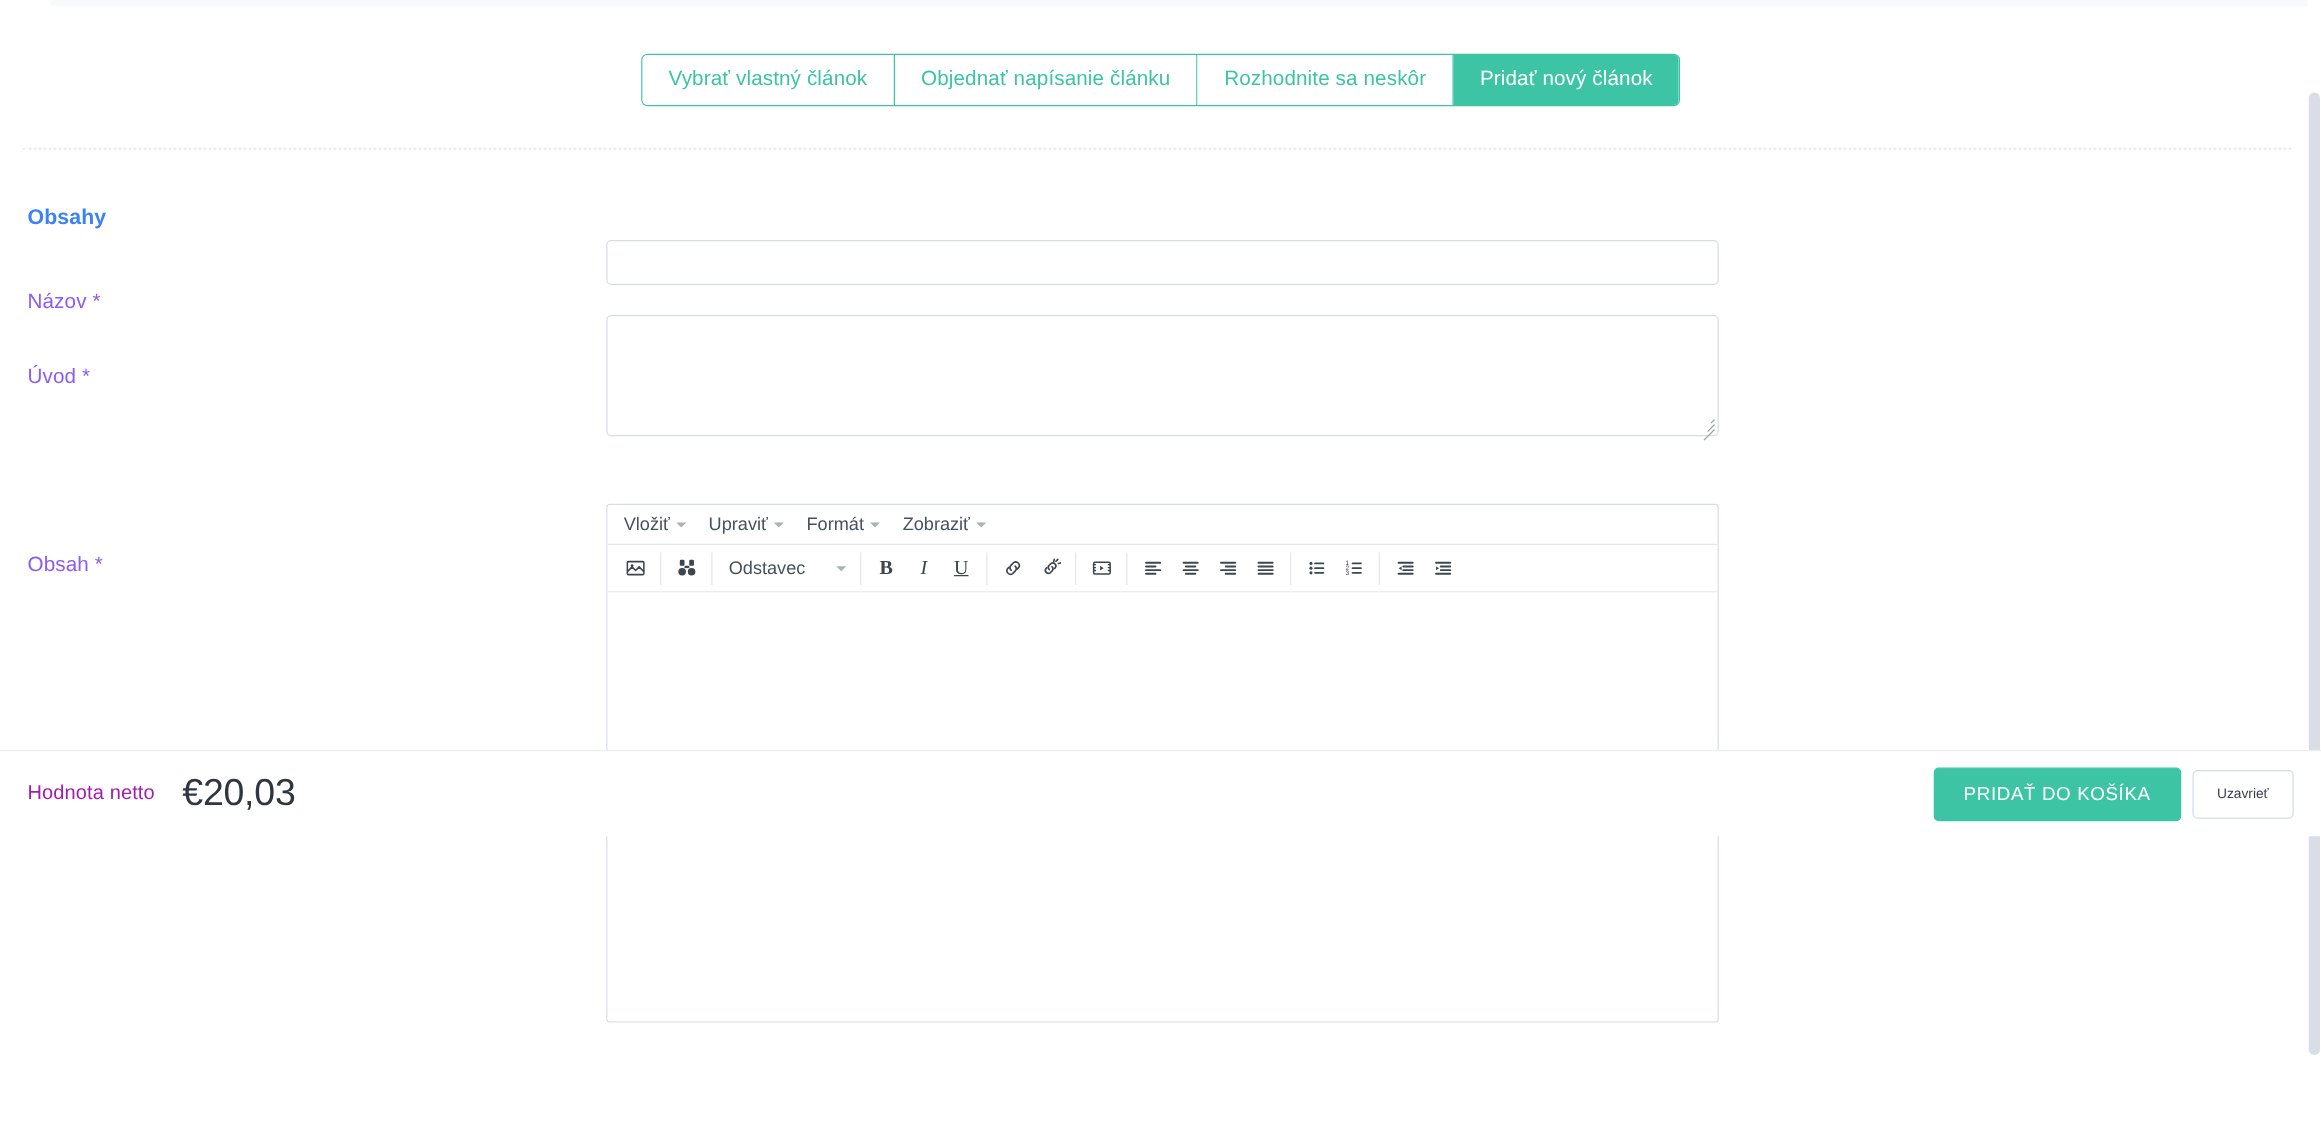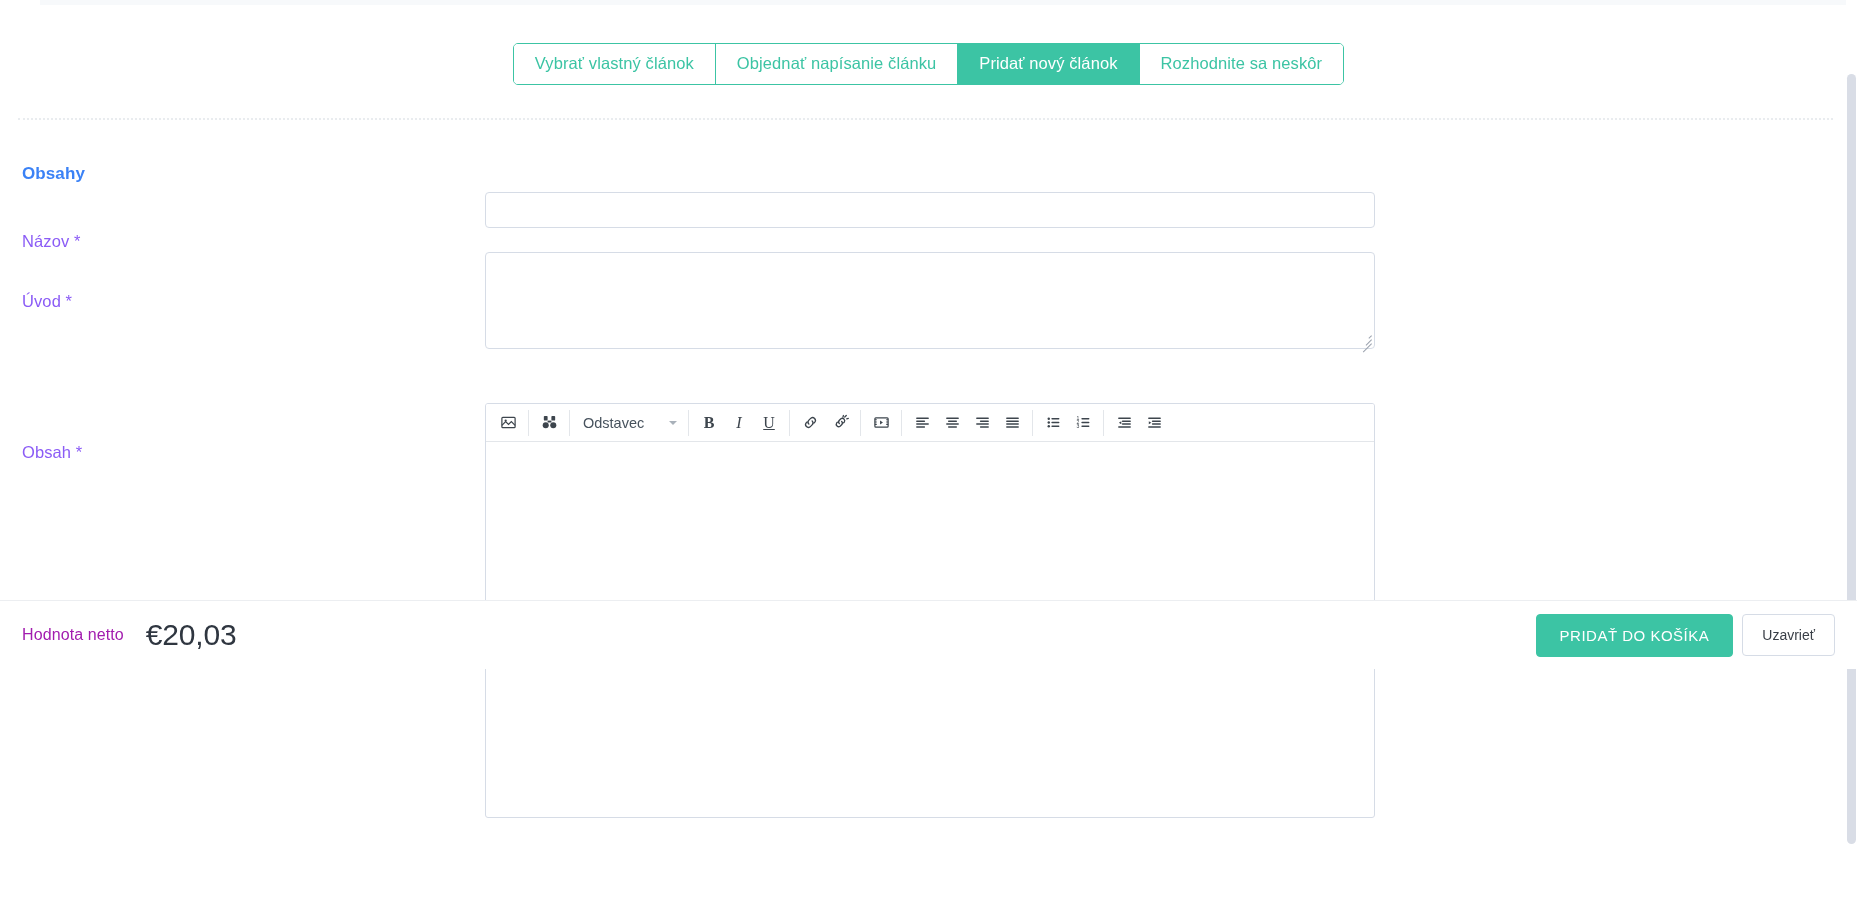--- a/index.html
+++ b/index.html
@@ -284,21 +284,21 @@
     color: #ffffff;
     border: 1px solid #3cc4a4;
     font-size: 15px;
     letter-spacing: .5px;
     padding: 13px 23px;
   }
   .btn-secondary {
     background: #ffffff;
     color: #3a3f47;
     border: 1px solid #d6dce6;
-    font-size: 14px;
+    font-size: 11px;
     padding: 13px 19px;
     margin-left: 9px;
   }
 
   
   .scrollbar-track {
     position: absolute;
     top: 0; right: 0;
     width: 11px;
     height: 846px;
@@ -318,22 +318,22 @@
 <body>
 
 <div class="viewport">
 
   <div class="top-strip"></div>
 
   <div class="tab-wrap">
     <div class="tabs">
       <div class="tab">Vybrať vlastný článok</div>
       <div class="tab">Objednať napísanie článku</div>
+      <div class="tab">Rozhodnite sa neskôr</div>
       <div class="tab active">Pridať nový článok</div>
-      <div class="tab">Rozhodnite sa neskôr</div>
     </div>
   </div>
 
   <div class="divider"></div>
 
   <div class="form">
 
     <div class="section-title">Obsahy</div>
 
     <div class="row row-title">
@@ -350,20 +350,38 @@
           <i></i>
       </div>
       <div class="charcount">ZNAKOV:</div>
     </div>
 
     <div class="row row-content">
       <div class="row-label">Obsah *</div>
 
       <div class="editor">
 
+        <div class="menubar">
+          <div class="menu-item">
+            <span>Vložiť</span>
+            <span class="caret"></span>
+          </div>
+          <div class="menu-item">
+            <span>Upraviť</span>
+            <span class="caret"></span>
+          </div>
+          <div class="menu-item">
+            <span>Formát</span>
+            <span class="caret"></span>
+          </div>
+          <div class="menu-item">
+            <span>Zobraziť</span>
+            <span class="caret"></span>
+          </div>
+        </div>
 
         <div class="toolbar">
 
           <div class="tb-group">
             <div class="tb-btn">
               <svg width="17" height="17" viewBox="0 0 18 18" fill="none" stroke="#3d454d" stroke-width="1.3">
                 <rect x="2" y="3.5" width="14" height="11" rx="1"></rect>
                 <path d="M2 12l4-4 3 3 3-3 4 4" fill="none"></path>
                 <circle cx="6" cy="7" r="1.2" fill="#3d454d" stroke="none"></circle>
               </svg>

